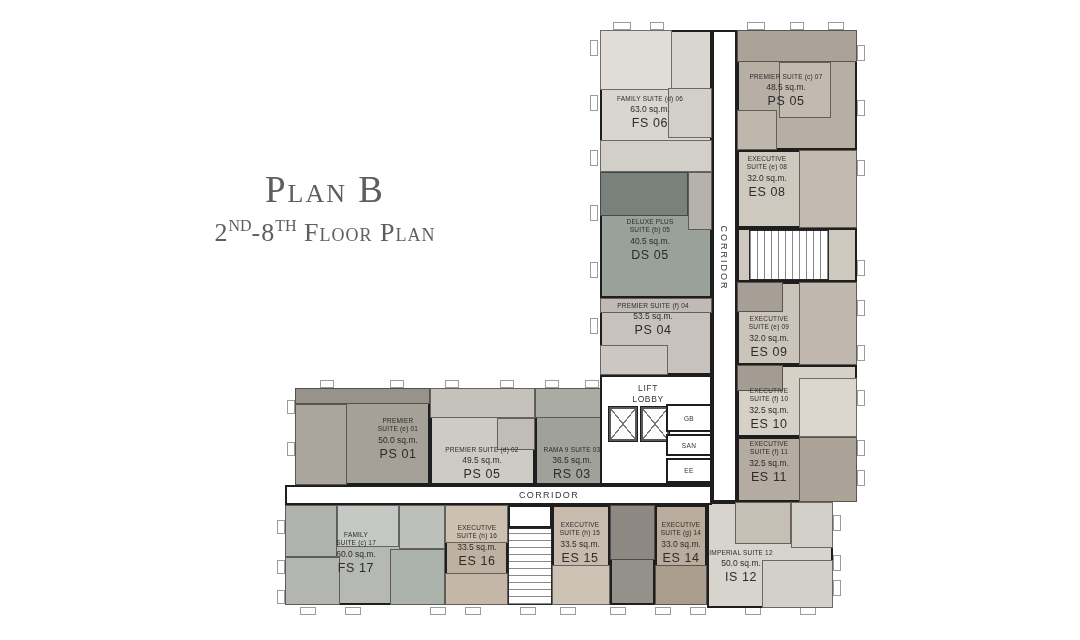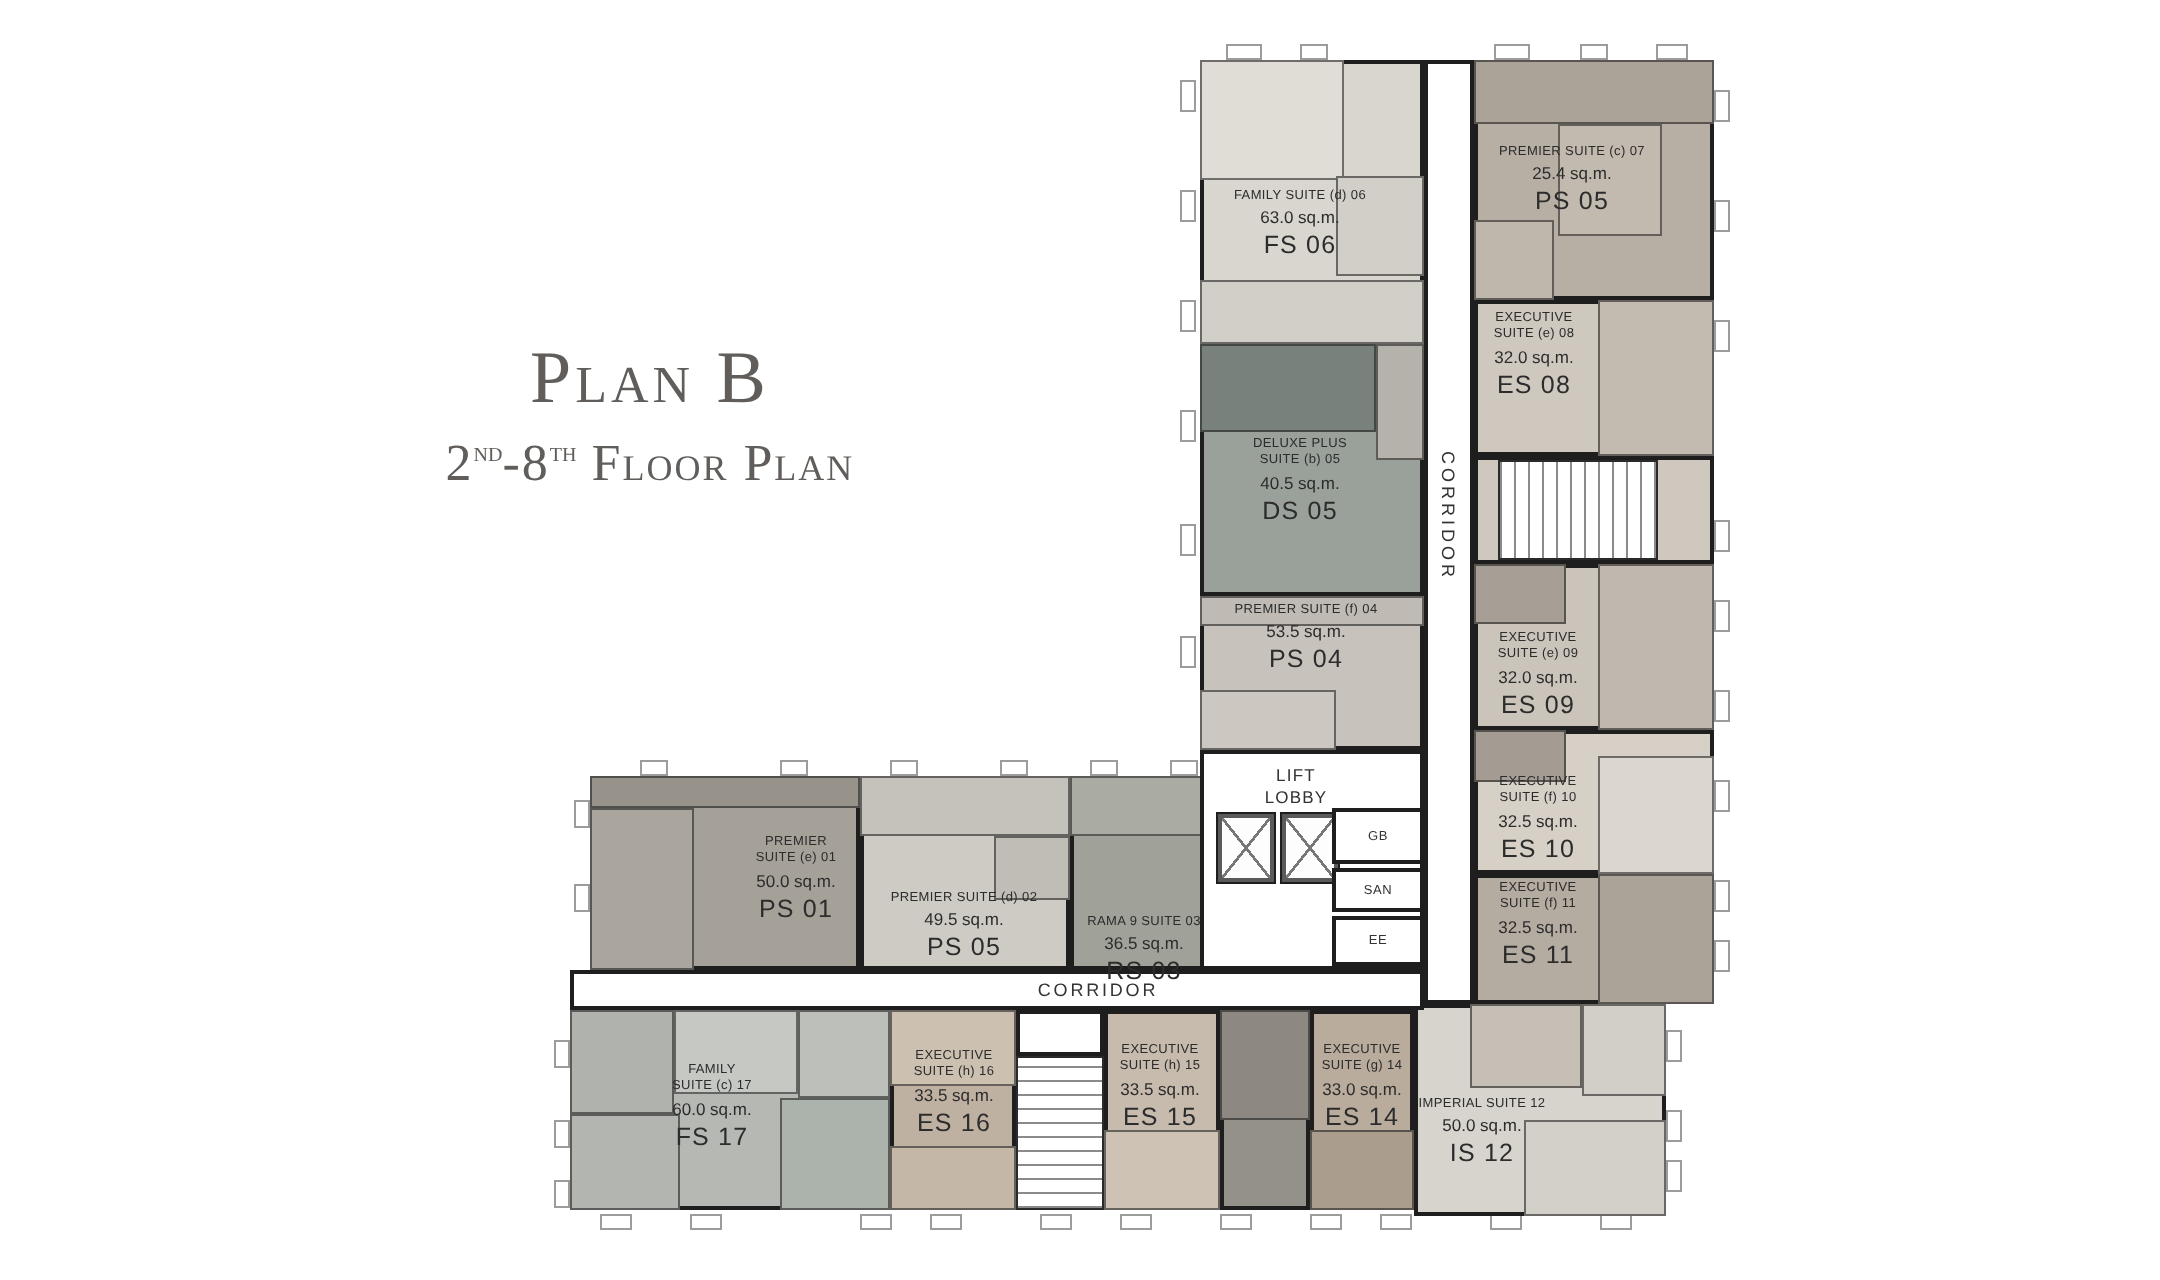--- a/index.html
+++ b/index.html
@@ -5,21 +5,21 @@
   html,body{margin:0;padding:0;}
   body{width:1080px;height:640px;overflow:hidden;background:#ffffff;
        font-family:"Liberation Sans",sans-serif;}
   #stage{position:relative;width:1080px;height:640px;background:#fff;}
 
   
   .title{position:absolute;left:200px;top:168px;width:250px;text-align:center;
          color:#605d5a;font-family:"Liberation Serif",serif;}
   .title-main{font-size:37px;font-variant:small-caps;letter-spacing:2px;}
   .title-sub{font-size:26px;font-variant:small-caps;letter-spacing:1px;margin-top:6px;}
-  .title-sub sup{font-size:10px;text-transform:uppercase;letter-spacing:0;}
+  .title-sub sup{font-size:16px;text-transform:uppercase;letter-spacing:0;}
 
   
   .room{position:absolute;border:2px solid #1e1e1e;box-sizing:border-box;}
   .cell{position:absolute;border:1px solid rgba(35,35,35,.6);box-sizing:border-box;}
   .open{position:absolute;background:#ffffff;border:2px solid #1e1e1e;box-sizing:border-box;}
   .unit-label{position:absolute;transform:translate(-50%,-50%);text-align:center;
               color:#2c2c2c;white-space:nowrap;line-height:1.3;z-index:30;}
   .u-name{display:block;font-size:6.5px;letter-spacing:.2px;}
   .u-area{display:block;font-size:8.5px;margin-top:1px;}
   .u-code{display:block;font-size:12.5px;letter-spacing:.6px;}
@@ -107,21 +107,21 @@
       <div class="room" style="left: 430px; top: 388px; width: 105px; height: 97px; background: rgb(206, 203, 196); z-index: 5;"></div>
       <div class="cell" style="left: 430px; top: 388px; width: 105px; height: 30px; background: rgb(197, 194, 187); z-index: 6;"></div>
       <div class="cell" style="left: 497px; top: 418px; width: 38px; height: 32px; background: rgb(192, 189, 182); z-index: 6;"></div>
       <div class="unit-label" style="z-index: 30; left: 482px; top: 464px;">
         <span class="u-name">PREMIER SUITE (d) 02</span>
         <span class="u-area">49.5 sq.m.</span>
         <span class="u-code">PS 05</span>
       </div>
       <div class="room" style="left: 535px; top: 388px; width: 80px; height: 97px; background: rgb(160, 161, 153); z-index: 5;"></div>
       <div class="cell" style="left: 535px; top: 388px; width: 80px; height: 30px; background: rgb(170, 171, 163); z-index: 6;"></div>
-      <div class="unit-label" style="z-index: 30; left: 572px; top: 476px;">
+      <div class="unit-label" style="z-index: 30; left: 572px; top: 464px;">
         <span class="u-name">RAMA 9  SUITE  03</span>
         <span class="u-area">36.5 sq.m.</span>
         <span class="u-code">RS 03</span>
       </div>
       <div class="room" style="left: 600px; top: 298px; width: 112px; height: 77px; background: rgb(199, 195, 188); z-index: 5;"></div>
       <div class="cell" style="left: 600px; top: 298px; width: 112px; height: 15px; background: rgb(191, 187, 180); z-index: 6;"></div>
       <div class="cell" style="left: 600px; top: 345px; width: 68px; height: 30px; background: rgb(204, 200, 193); z-index: 6;"></div>
       <div class="unit-label" style="z-index: 30; left: 653px; top: 320px;">
         <span class="u-name">PREMIER SUITE (f) 04</span>
         <span class="u-area">53.5 sq.m.</span>
@@ -144,21 +144,21 @@
         <span class="u-name">FAMILY SUITE (d) 06</span>
         <span class="u-area">63.0 sq.m.</span>
         <span class="u-code">FS 06</span>
       </div>
       <div class="room" style="left: 737px; top: 30px; width: 120px; height: 120px; background: rgb(183, 174, 164); z-index: 5;"></div>
       <div class="cell" style="left: 737px; top: 30px; width: 120px; height: 32px; background: rgb(171, 162, 152); z-index: 6;"></div>
       <div class="cell" style="left: 779px; top: 62px; width: 52px; height: 56px; background: rgb(194, 185, 175); z-index: 6;"></div>
       <div class="cell" style="left: 737px; top: 110px; width: 40px; height: 40px; background: rgb(191, 182, 172); z-index: 6;"></div>
       <div class="unit-label" style="z-index: 30; left: 786px; top: 91px;">
         <span class="u-name">PREMIER SUITE (c) 07</span>
-        <span class="u-area">25.4 sq.m.</span>
+        <span class="u-area">48.5 sq.m.</span>
         <span class="u-code">PS 05</span>
       </div>
       <div class="room" style="left: 737px; top: 150px; width: 120px; height: 78px; background: rgb(207, 200, 190); z-index: 5;"></div>
       <div class="cell" style="left: 799px; top: 150px; width: 58px; height: 78px; background: rgb(195, 187, 176); z-index: 6;"></div>
       <div class="unit-label" style="z-index: 30; left: 767px; top: 178px;">
         <span class="u-name">EXECUTIVE</span>
         <span class="u-name">SUITE (e) 08</span>
         <span class="u-area">32.0 sq.m.</span>
         <span class="u-code">ES 08</span>
       </div>

